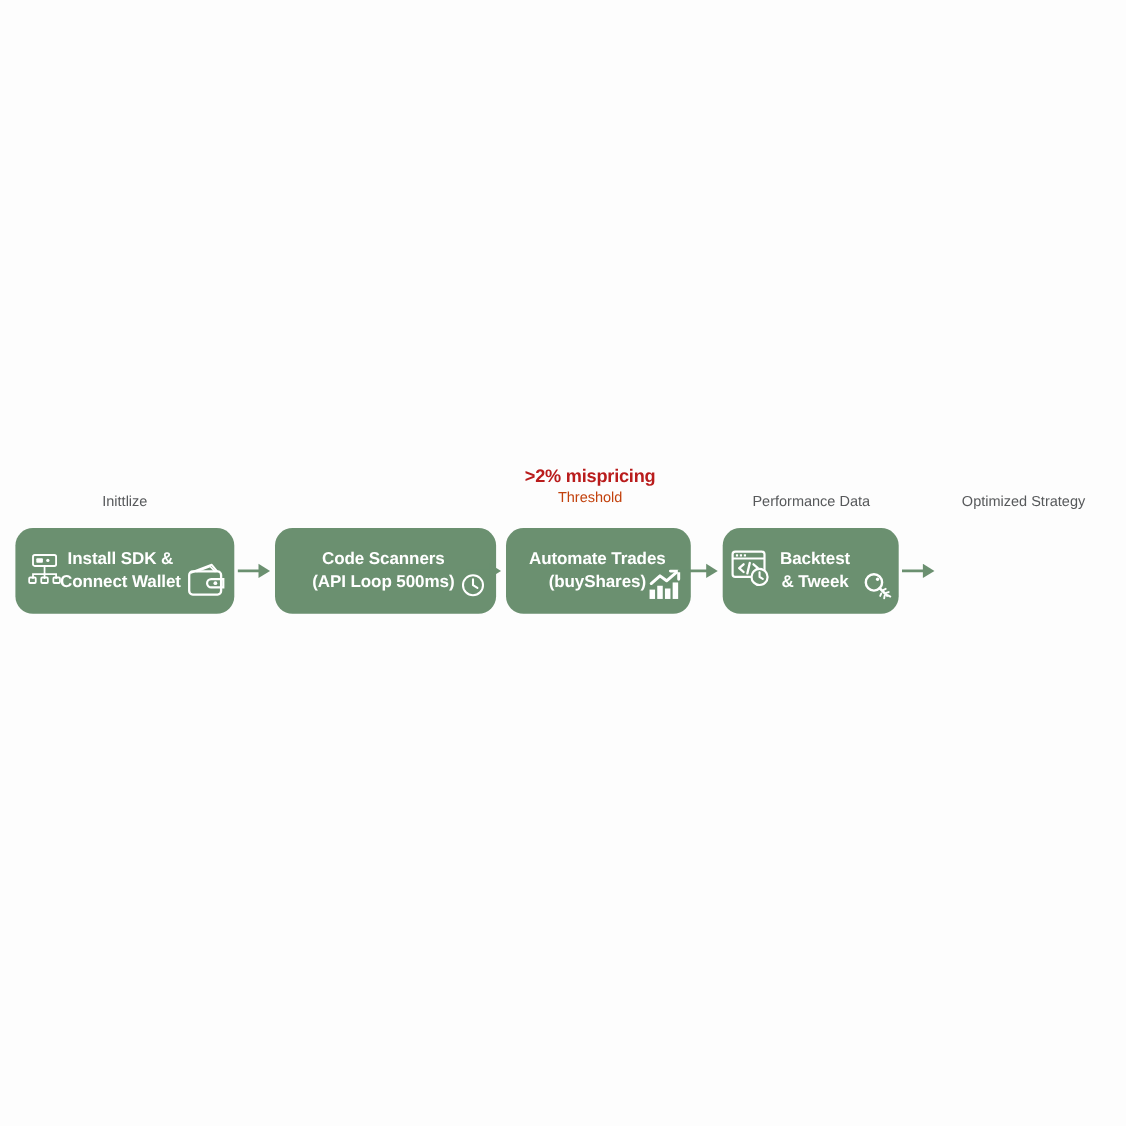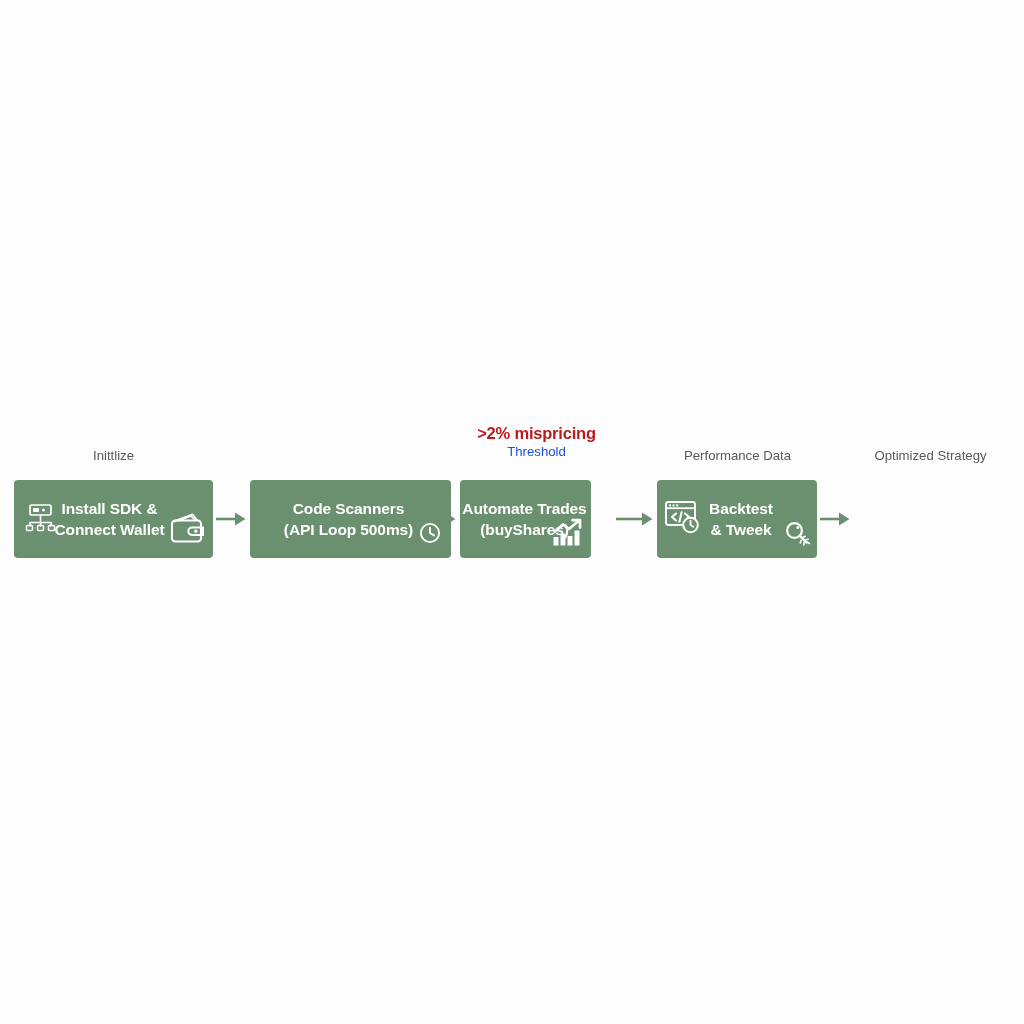--- a/index.html
+++ b/index.html
@@ -24,21 +24,21 @@
     width: 1024px;
     height: 78px;
   }
 
   
   .node {
     position: absolute;
     top: 0;
     height: 78px;
     background: #6b9070;
-    border-radius: 4px;
+    border-radius: 16px;
     box-sizing: border-box;
     display: flex;
     align-items: center;
     justify-content: center;
   }
   .node-inner {
     display: flex;
     align-items: center;
     justify-content: center;
     width: 100%;
@@ -74,21 +74,21 @@
     line-height: 1.25;
   }
   .caption-strong {
     color: #b91c1c;
     font-size: 16.5px;
     font-weight: bold;
     letter-spacing: -0.2px;
     display: block;
   }
   .caption-sub {
-    color: #1d4ed8;
+    color: #c2410c;
     font-size: 13.2px;
     font-weight: normal;
     display: block;
   }
 
   
   .arrow {
     position: absolute;
     top: 50%;
     transform: translateY(-50%);
@@ -169,21 +169,21 @@
       </div>
     </div>
 
     <div class="arrow" style="left:424px; width:33px;">
       <svg width="33" height="18" viewBox="0 0 33 18" fill="none">
         <path d="M0 9 H23" stroke="#6b9070" stroke-width="2.6"></path>
         <path d="M21 2.5 L31.5 9 L21 15.5 Z" fill="#6b9070"></path>
       </svg>
     </div>
 
-    <div class="node" style="left:460px; width:131px;align-items:flex-end;">
+    <div class="node" style="left:460px; width:168px;align-items:flex-end;">
       <div class="node-inner">
         <span class="node-label" style="padding-right:2px;">Automate Trades
 (buyShares)</span>
 
         <span class="node-icon" style="right:7px; bottom:5px;">
           <svg width="33" height="33" viewBox="0 0 33 33" fill="none">
             <path d="M4 15.5 L12 8.5 L18 13 L28 4.5" stroke="#ffffff" stroke-width="2.7" stroke-linecap="round" stroke-linejoin="round"></path>
             <path d="M21.5 4.2 H29 V11.6" stroke="#ffffff" stroke-width="2.7" stroke-linecap="round" stroke-linejoin="round"></path>
             <rect x="2.5" y="21" width="5" height="8.5" fill="#ffffff"></rect>
             <rect x="9.5" y="17.5" width="5" height="12" fill="#ffffff"></rect>

